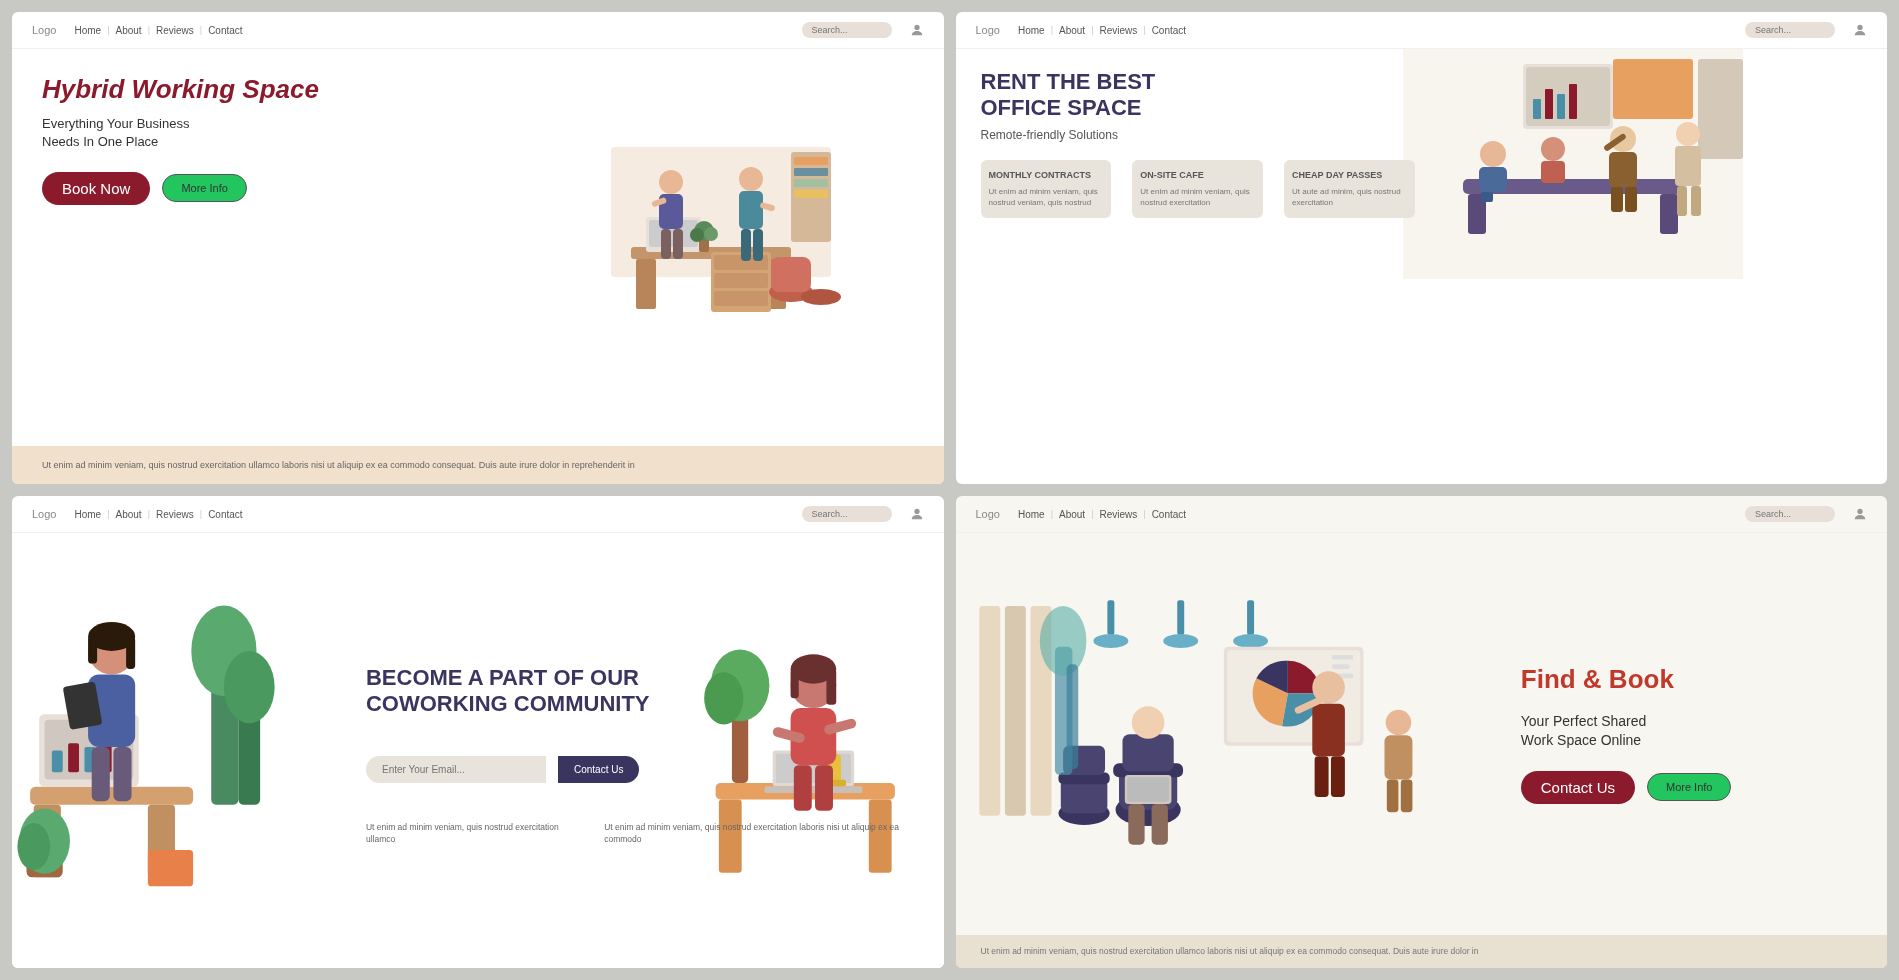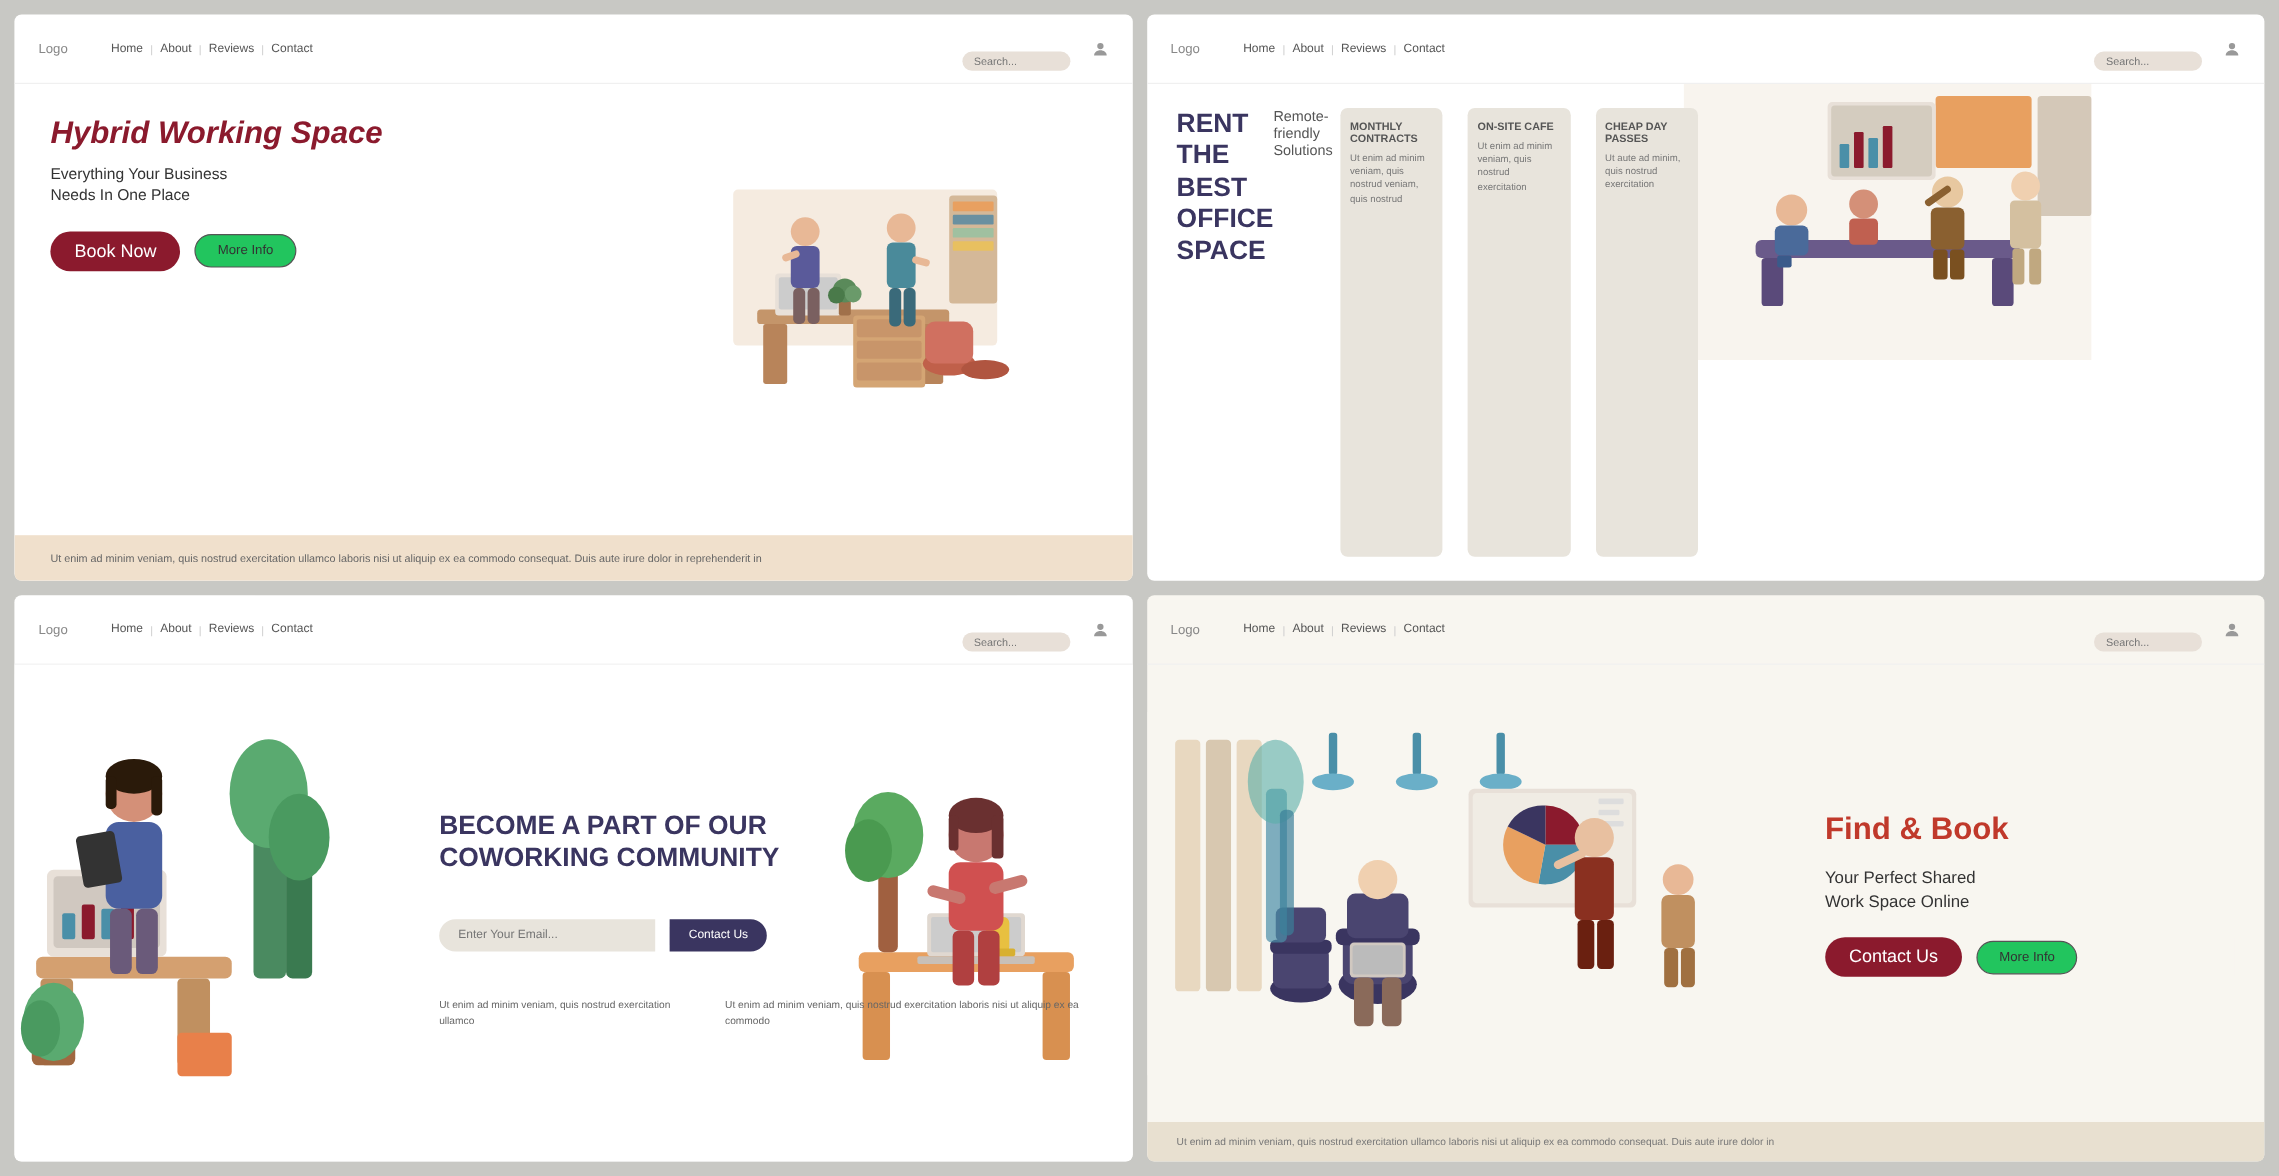--- a/index.html
+++ b/index.html
@@ -30,40 +30,39 @@
       display: flex;
       align-items: center;
       padding: 10px 20px;
       border-bottom: 1px solid #f0f0f0;
       gap: 10px;
       flex-shrink: 0;
     }
     .nav-logo {
       font-size: 11px;
       color: #888;
-      margin-right: 26px;
+      margin-right: 8px;
     }
     .nav-links {
       display: flex;
       gap: 6px;
       align-items: center;
       font-size: 10px;
       color: #555;
     }
     .nav-sep { color: #ccc; font-size: 9px; }
     .nav-search {
       margin-left: auto;
       background: #e8e0d8;
       border: none;
       border-radius: 10px;
       padding: 3px 10px;
       font-size: 9px;
       width: 90px;
       color: #888;
-      margin-top: 21px;
     }
     .nav-user {
       width: 14px;
       height: 14px;
       margin-left: 8px;
       color: #888;
     }
 
     
     .panel-1 {
@@ -147,21 +146,21 @@
     .panel-2 .content-area {
       display: flex;
       flex: 1;
       position: relative;
       overflow: hidden;
     }
     .panel-2 .left-content {
       padding: 20px 25px;
       flex: 0 0 52%;
       display: flex;
-      flex-direction: row;
+      flex-direction: column;
       justify-content: flex-start;
       z-index: 2;
     }
     .panel-2 .hero-title {
       font-size: 22px;
       font-weight: 900;
       color: #3a3560;
       text-transform: uppercase;
       line-height: 1.2;
       margin-bottom: 6px;

